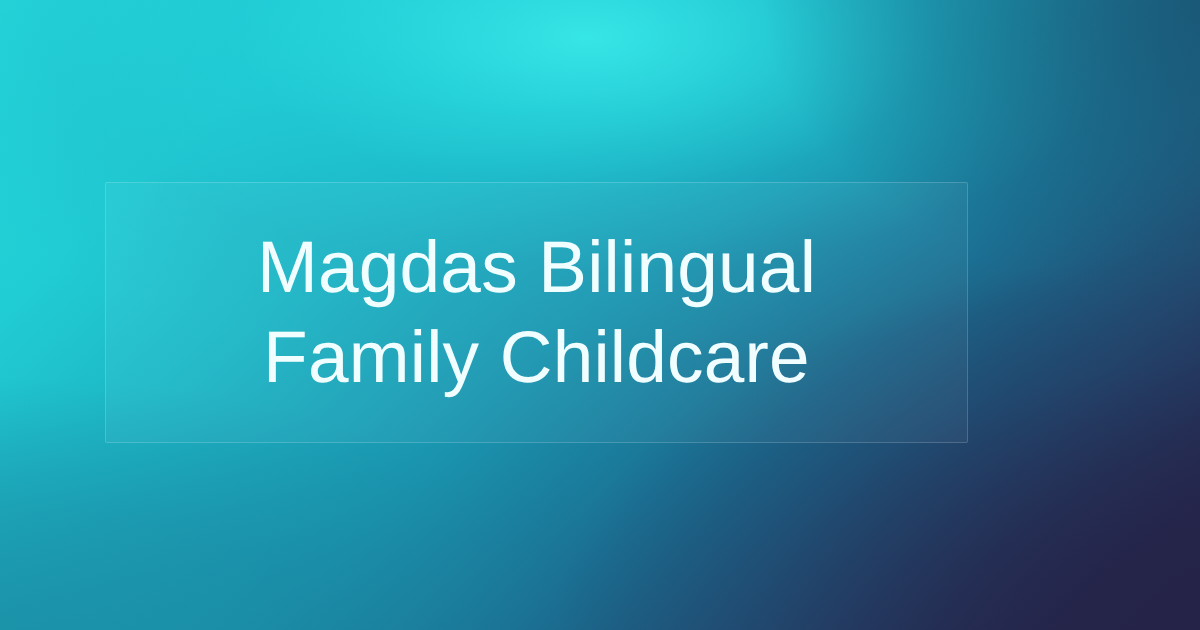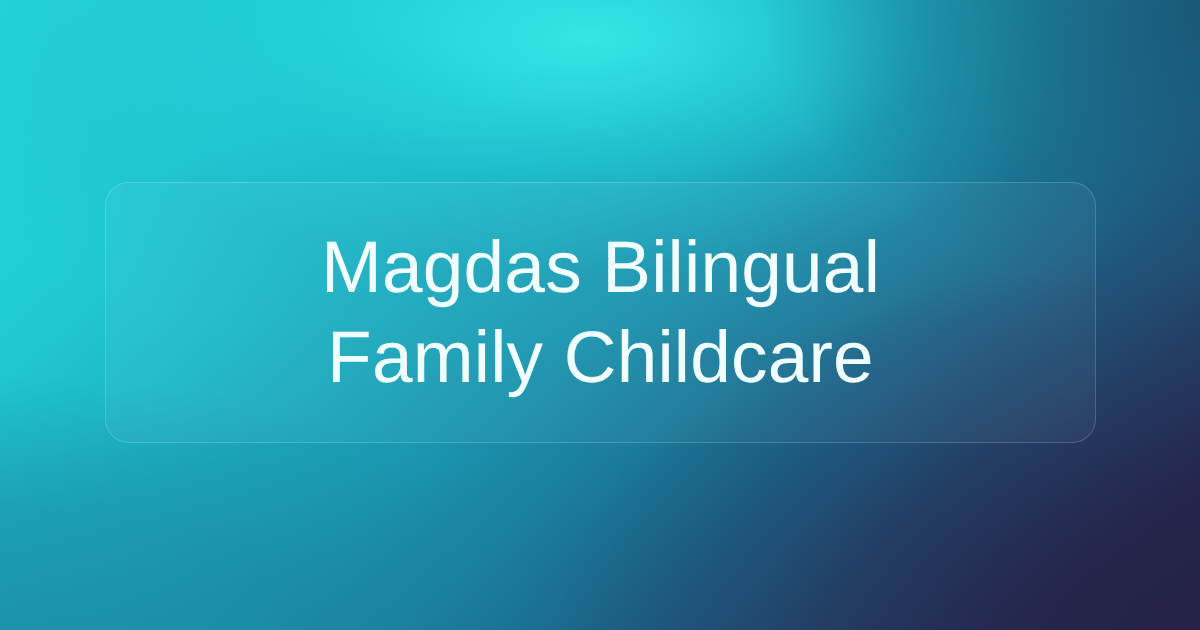--- a/index.html
+++ b/index.html
@@ -75,23 +75,23 @@
         rgba(26, 74, 104, 0.70) 0%,
         rgba(26, 78, 108, 0.32) 42%,
         rgba(26, 86, 116, 0.00) 74%);
   }
 
   
   .title-card {
     position: absolute;
     left: 105px;
     top: 182px;
-    width: 991px;
+    width: 863px;
     height: 261px;
-    border-radius: 24px;
+    border-radius: 2px;
     border: 1px solid rgba(255, 255, 255, 0.17);
     background: rgba(255, 255, 255, 0.045);
     display: flex;
     align-items: center;
     justify-content: center;
     padding: 0 40px;
   }
 
   
   .card-title {

